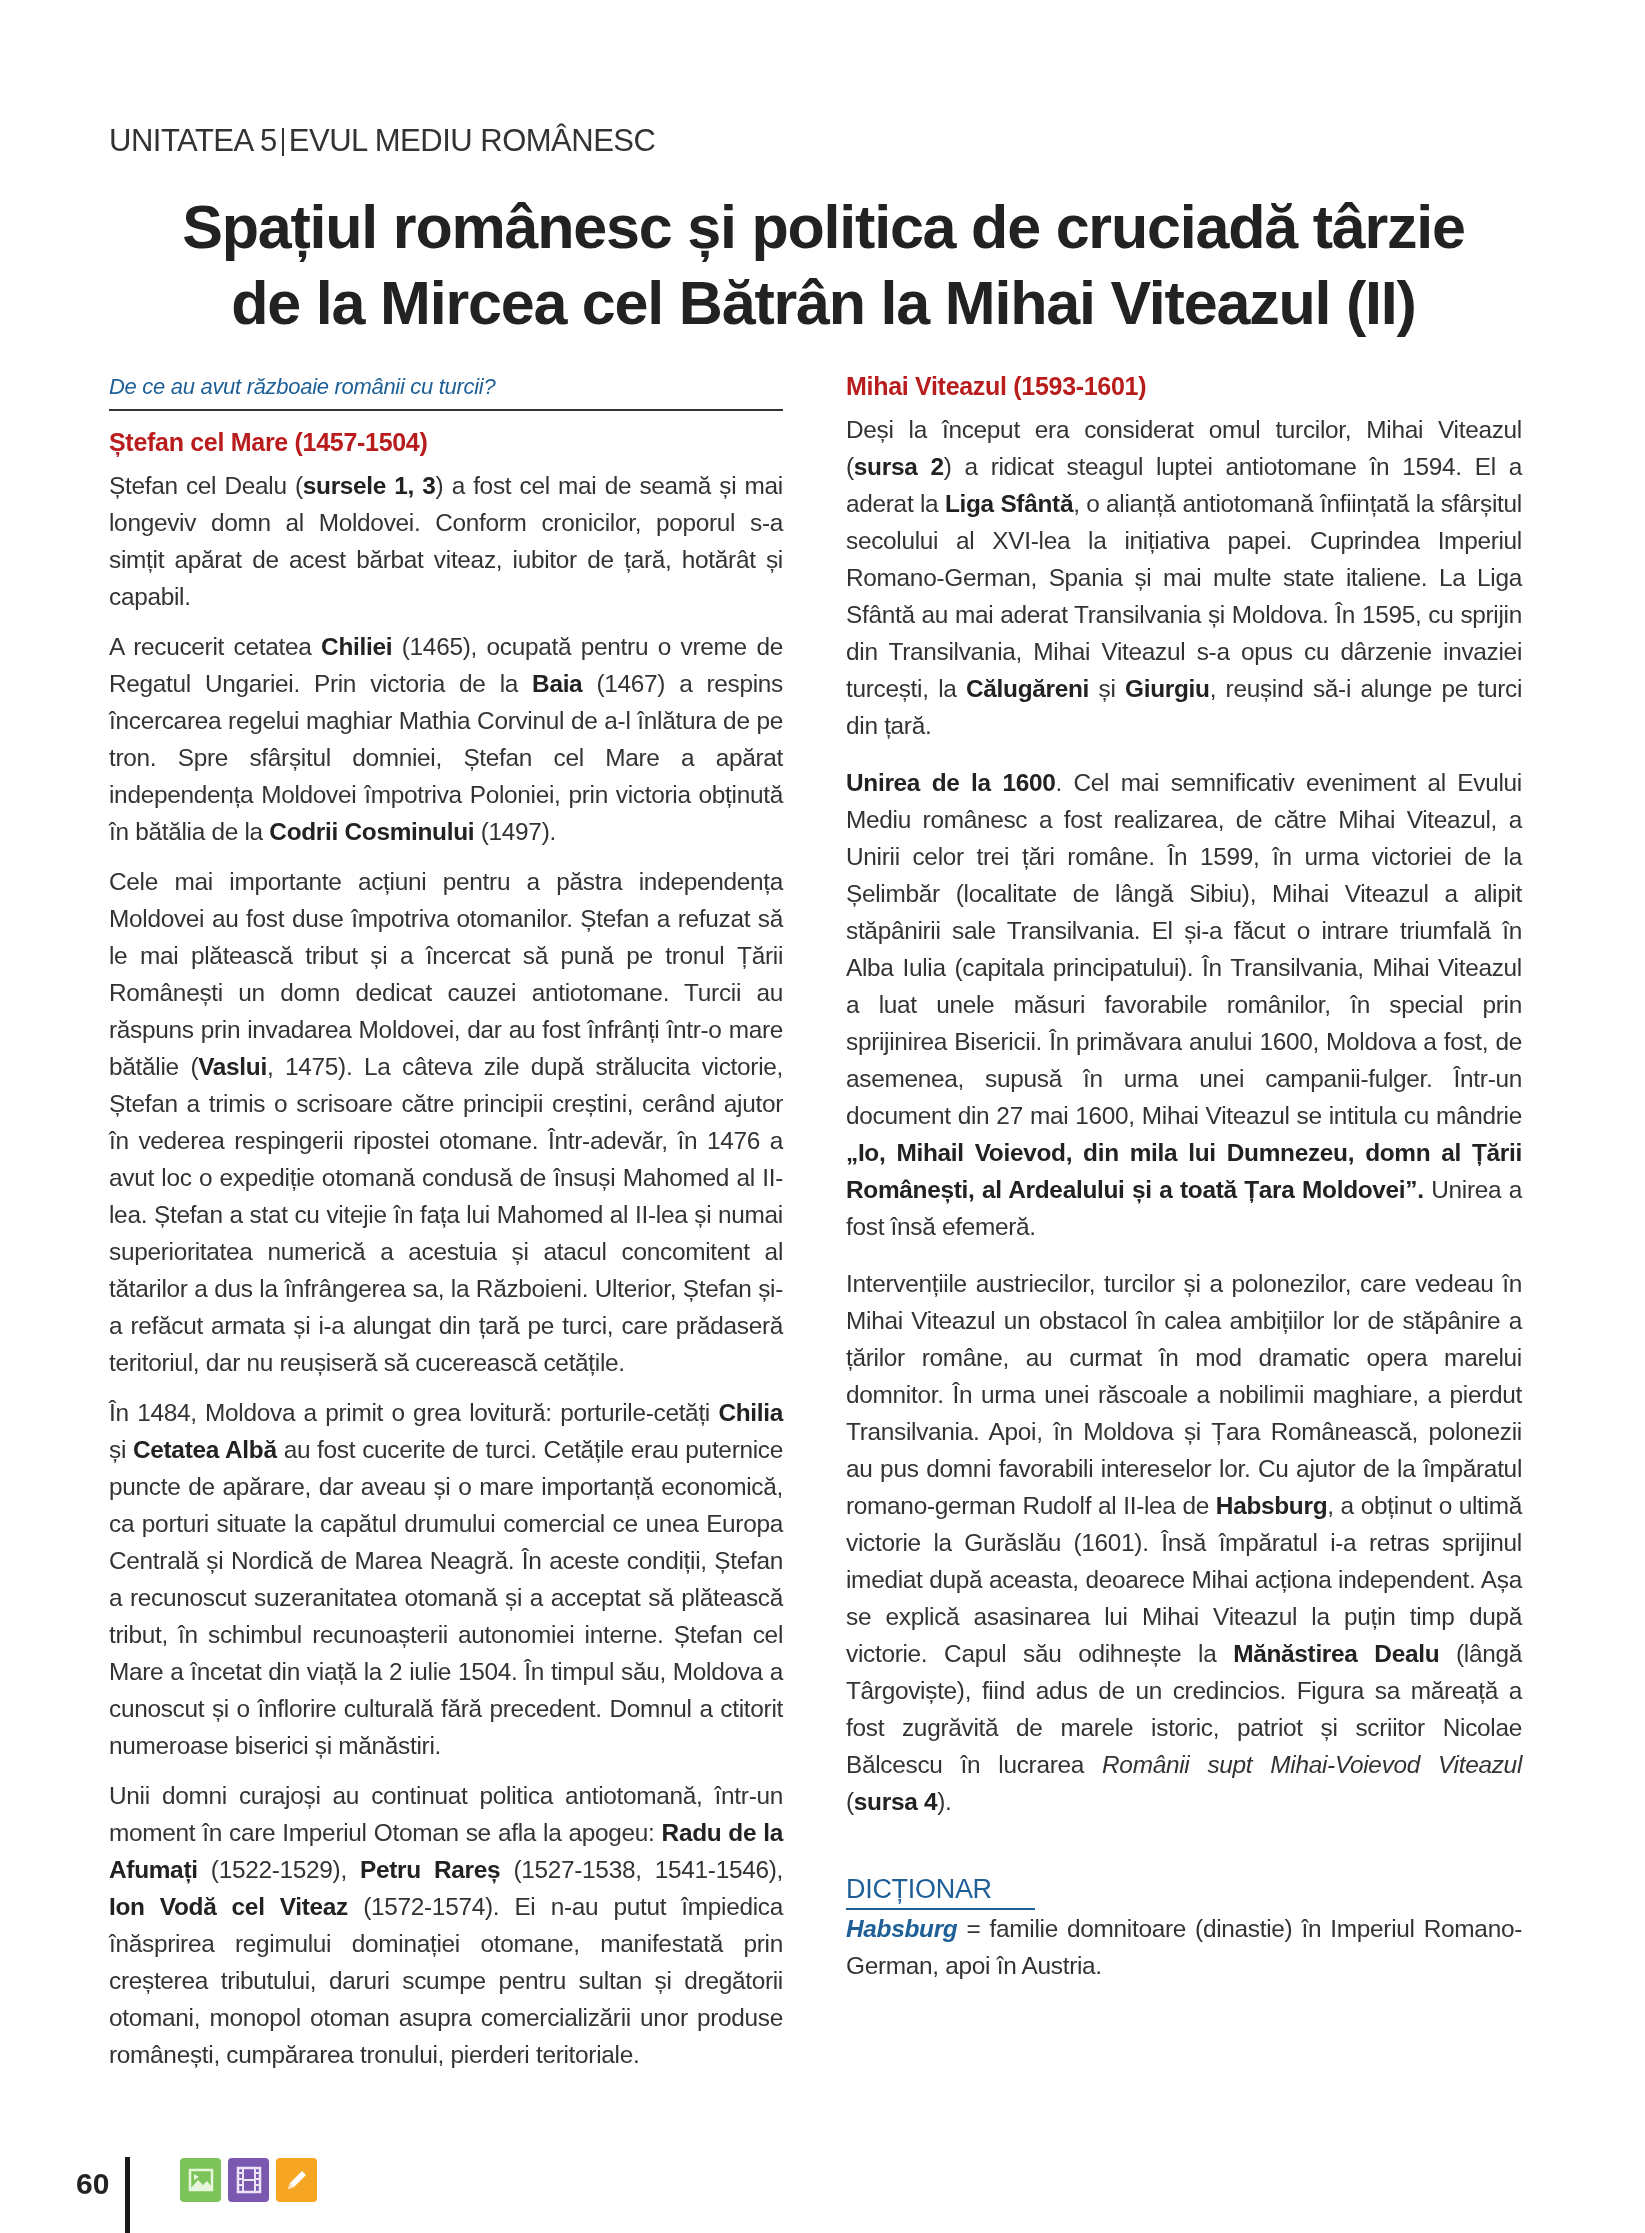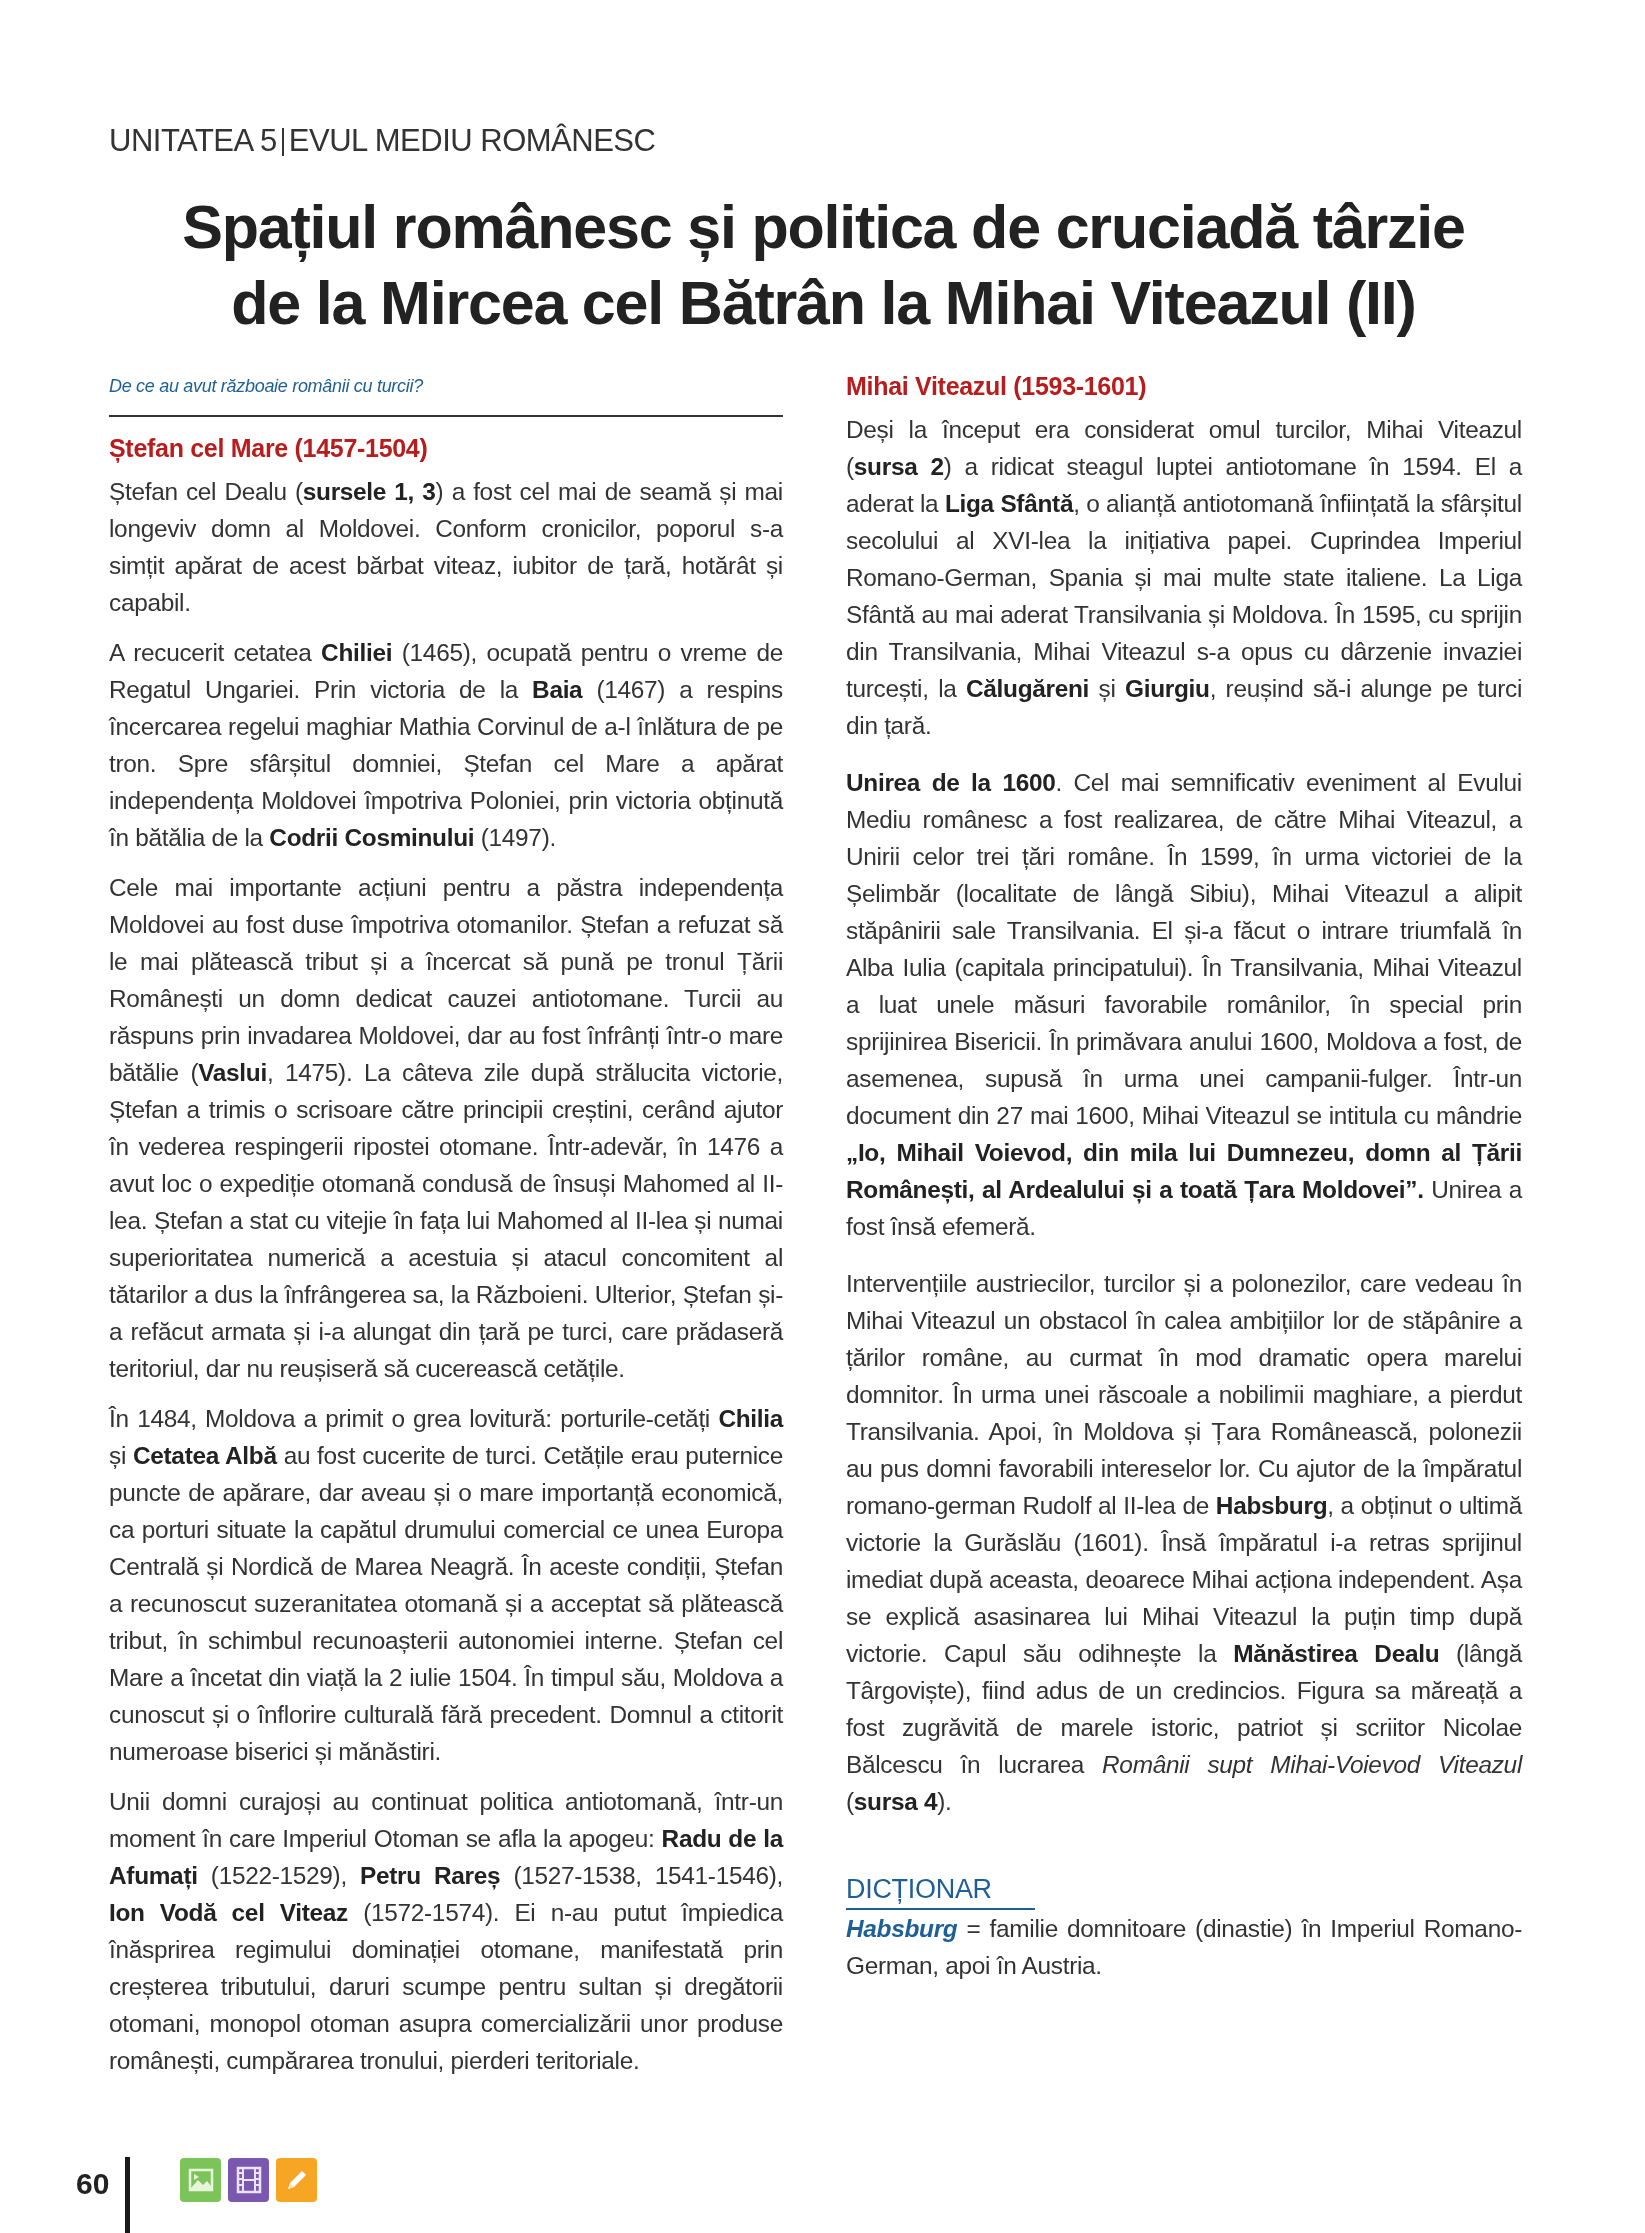--- a/index.html
+++ b/index.html
@@ -10,21 +10,21 @@
   .running-head .sep { display: inline-block; width: 2px; height: 28px; background: #333;
                        vertical-align: -5px; margin: 0 5px; }
   .page-title { position: absolute; left: 100px; width: 1447px; top: 189px; text-align: center;
                 font-size: 61px; font-weight: bold; line-height: 76px; color: #222;
                 letter-spacing: -1.2px; margin: 0; }
   .col { position: absolute; top: 368px; font-size: 24.4px; line-height: 37px; color: #333; }
   .col-left { left: 109px; width: 674px; }
   .col-right { left: 846px; width: 676px; }
   .col p { margin: 0 0 13px 0; text-align: justify; letter-spacing: -0.3px; }
   .col b { color: #222; }
-  .question { color: #1d5f96; font-style: italic; font-size: 18px; margin: 0; padding-bottom: 10px;
+  .question { color: #1d5f96; font-style: italic; font-size: 22px; margin: 0; padding-bottom: 4px;
               border-bottom: 2px solid #333; letter-spacing: -0.3px; }
   .sec-title { font-weight: bold; font-size: 25px; color: #b91c1c; margin: 12px 0 6px 0; letter-spacing: -0.3px; }
   .col-right .sec-title { margin-top: 0; }
   .blue-term { color: #1d5f96; font-weight: bold; }
   .dict-title { color: #1d5f96; font-size: 27px; display: inline-block; 
                 border-bottom: 2px solid #1d5f96; margin-top: 38px; width: 189px; letter-spacing: -0.3px; }
   .dict-entry { margin-top: 12px; }
   .dict-entry .term { color: #1d5f96; font-weight: bold; font-style: italic; }
   .page-number { position: absolute; left: 76px; top: 2167px; font-size: 30px; font-weight: bold; color: #222; }
   .page-bar { position: absolute; left: 125px; top: 2157px; width: 5px; height: 77px; background: #1a1a1a; }

